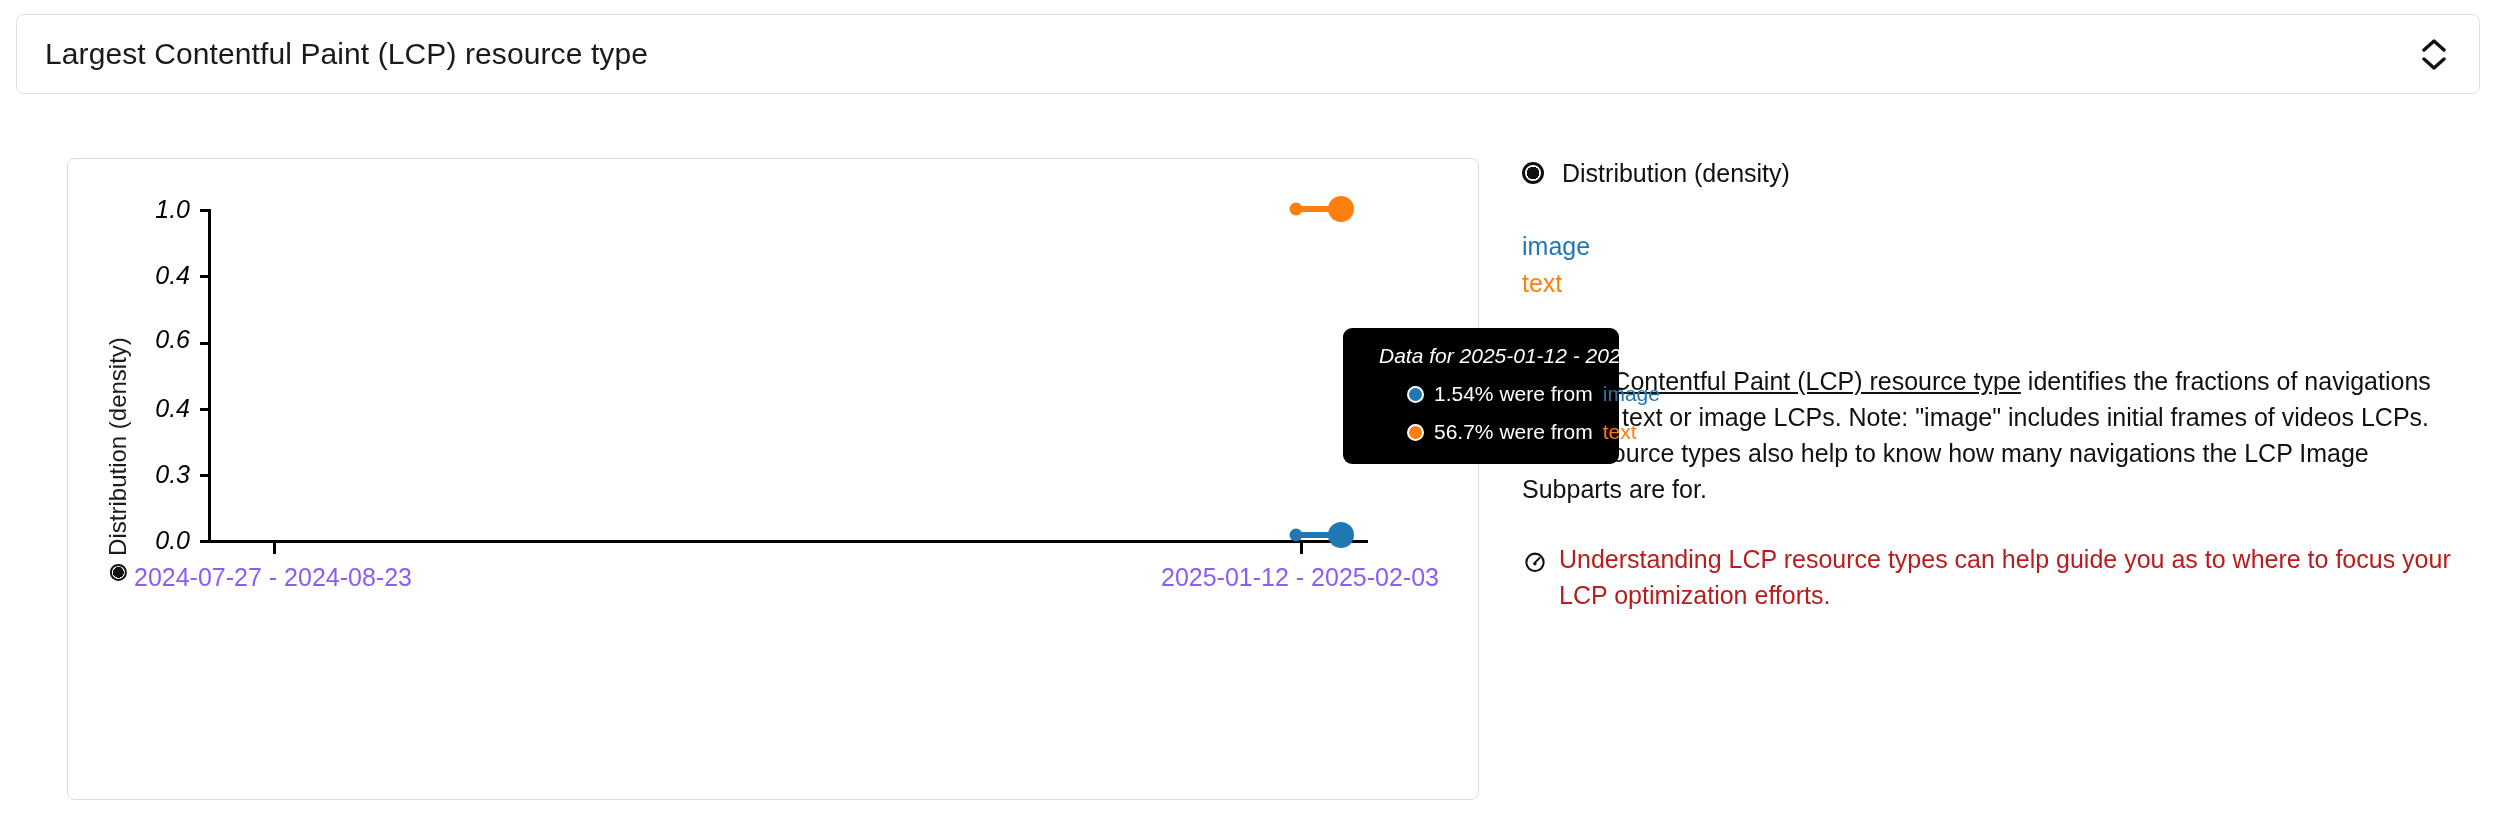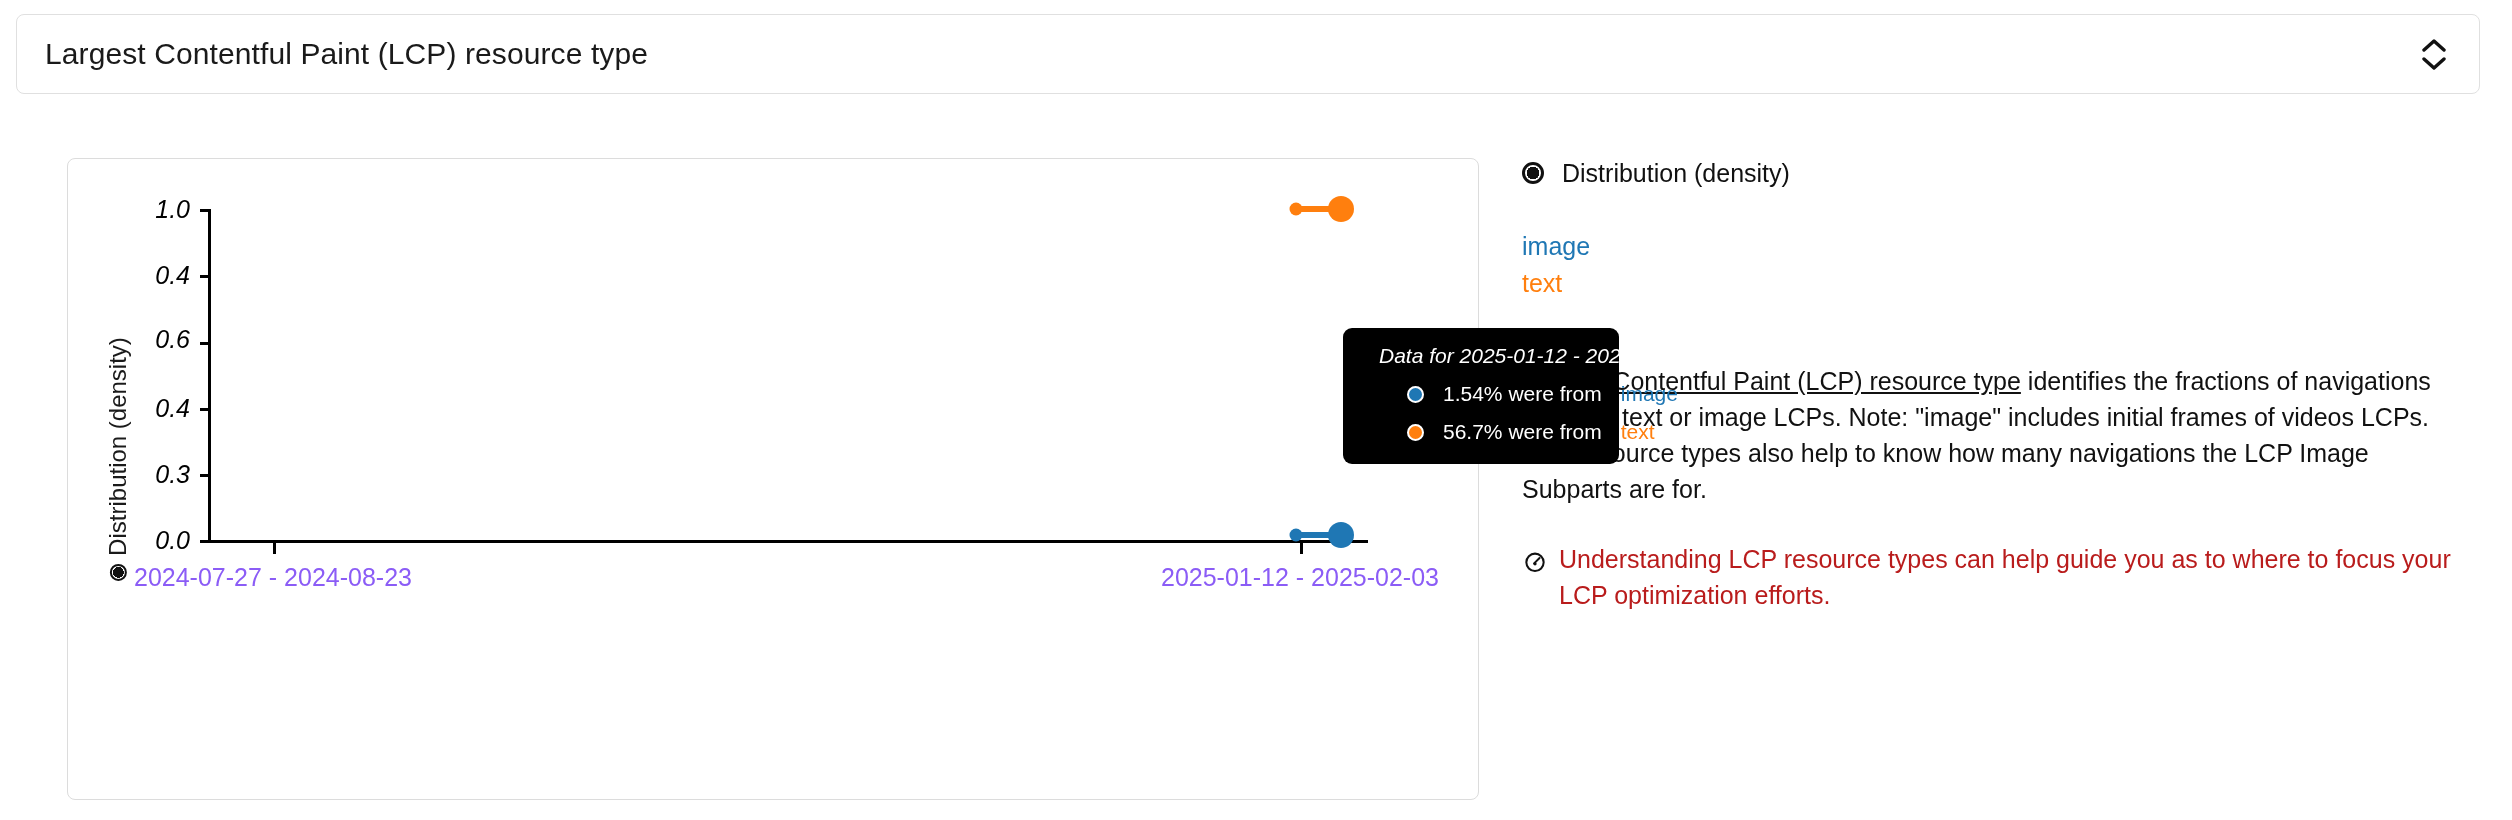--- a/index.html
+++ b/index.html
@@ -201,21 +201,21 @@
   .tt-title {
     font-style: italic;
     font-weight: 400;
     white-space: nowrap;
     font-size: 21px;
   }
   .tt-sub { margin-top: 1px; font-size: 21px; }
   .tt-row {
     display: flex;
     align-items: center;
-    gap: 19px;
+    gap: 10px;
     margin-top: 9px;
     padding-left: 28px;
     font-size: 21px;
     white-space: nowrap;
   }
   .tt-marker {
     width: 17px;
     height: 17px;
     border-radius: 50%;
     border: 2px solid #ffffff;

